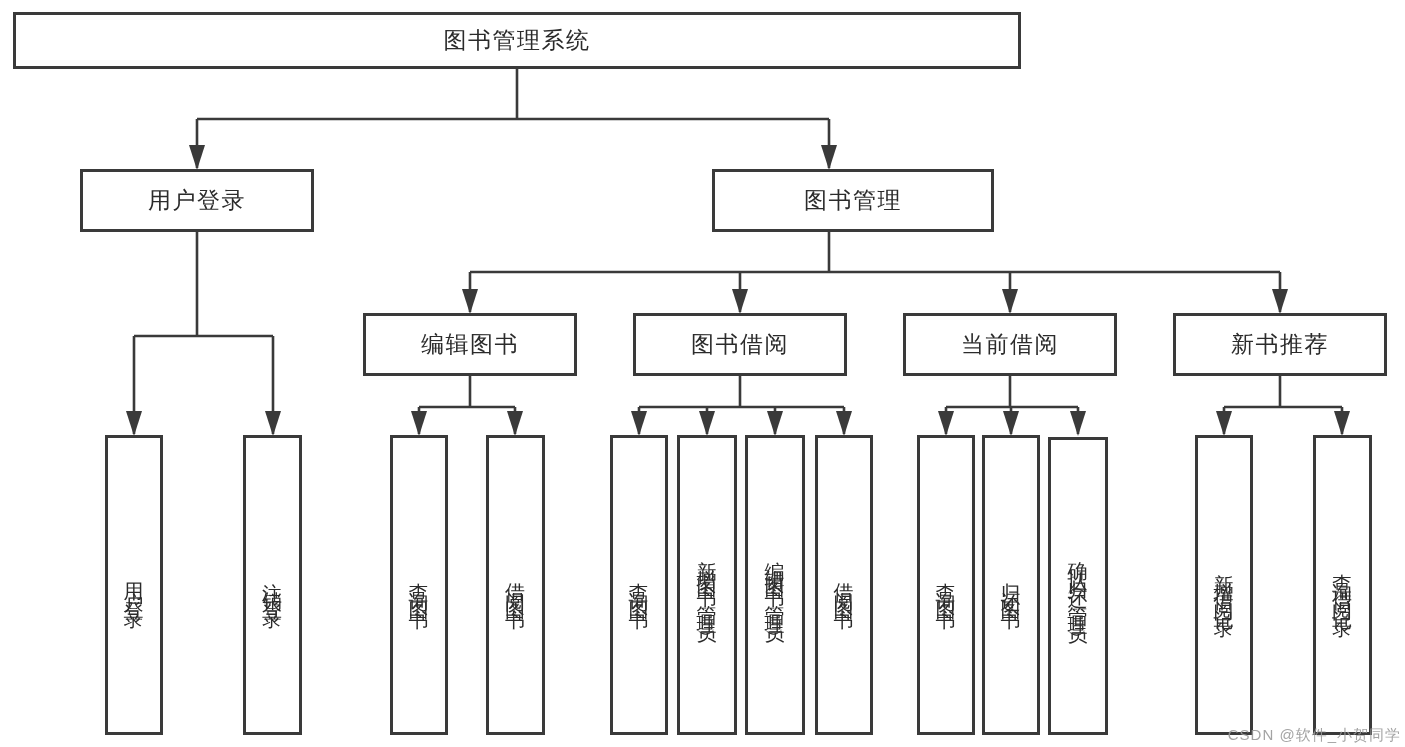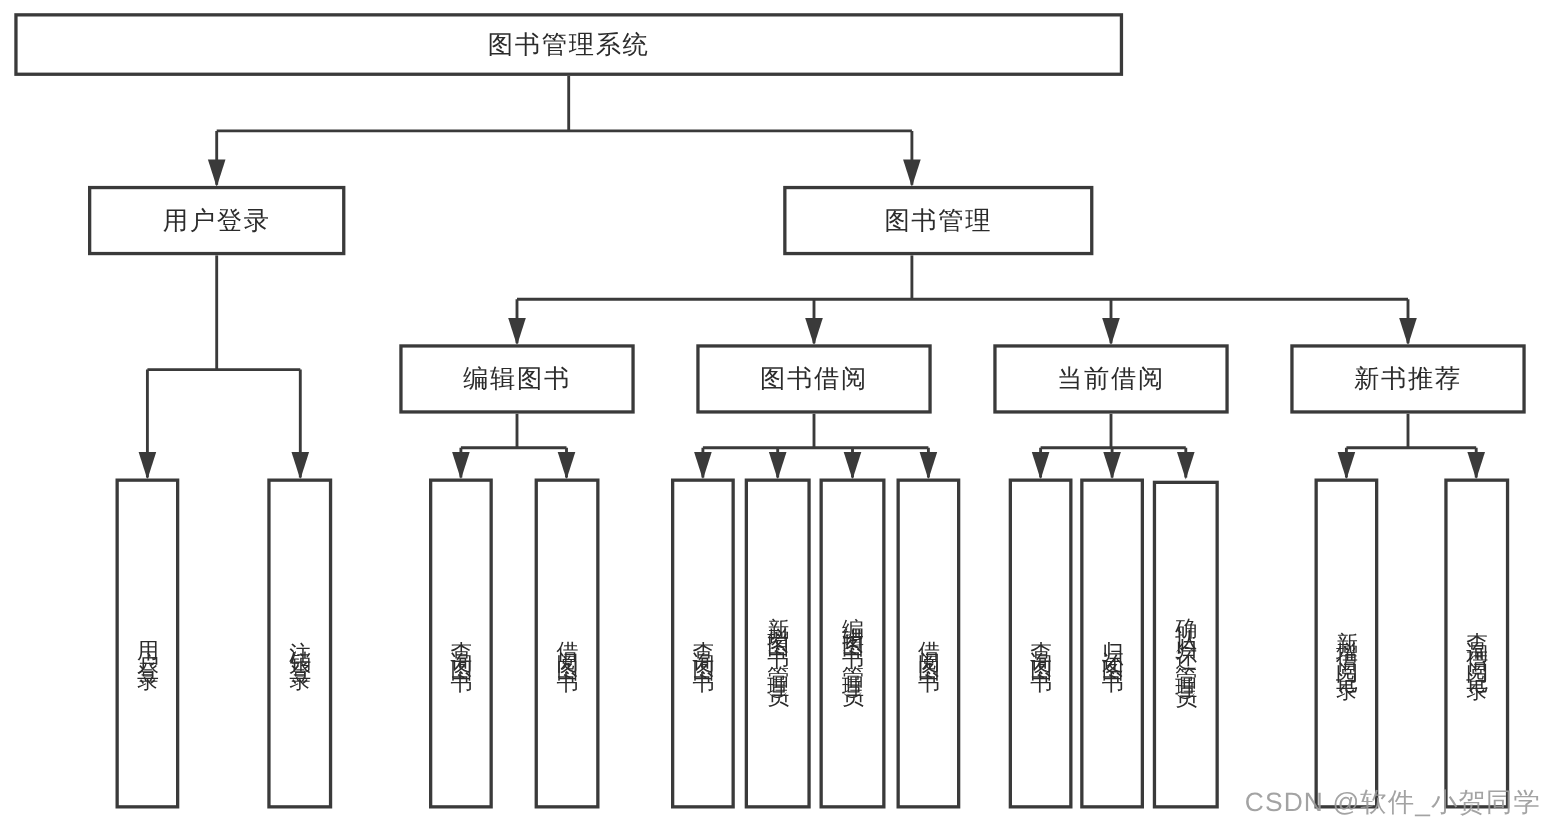--- a/index.html
+++ b/index.html
@@ -22,21 +22,21 @@
     box-sizing:border-box;display:flex;align-items:center;justify-content:center;
     z-index:1;
   }
   .node.h span{font-size:23px;letter-spacing:1.5px;white-space:nowrap;}
   .node.v span{
     writing-mode:vertical-rl;text-orientation:mixed;
     font-size:20px;line-height:1;letter-spacing:9px;white-space:nowrap;
   }
   .watermark{
     position:absolute;right:4px;bottom:2px;z-index:3;
-    font-size:24px;color:var(--wm);letter-spacing:1px;opacity:.9;white-space:nowrap;
+    font-size:15px;color:var(--wm);letter-spacing:1px;opacity:.9;white-space:nowrap;
   }
 </style>
 </head>
 <body>
 
 <div class="stage">
 
   <svg class="wires" viewBox="0 0 1405 747" aria-hidden="true">
 
     <g>

